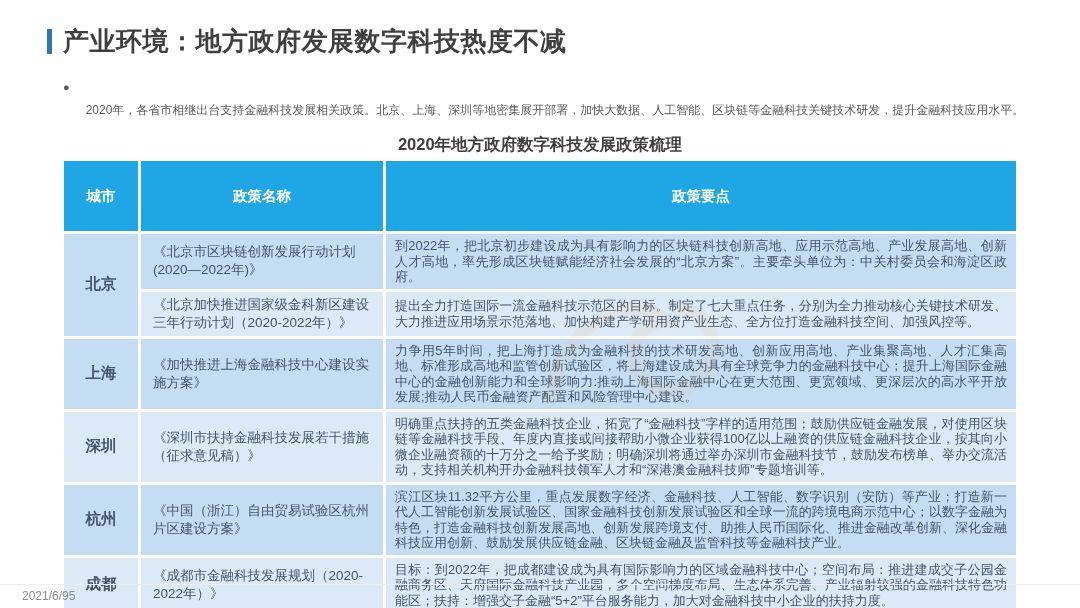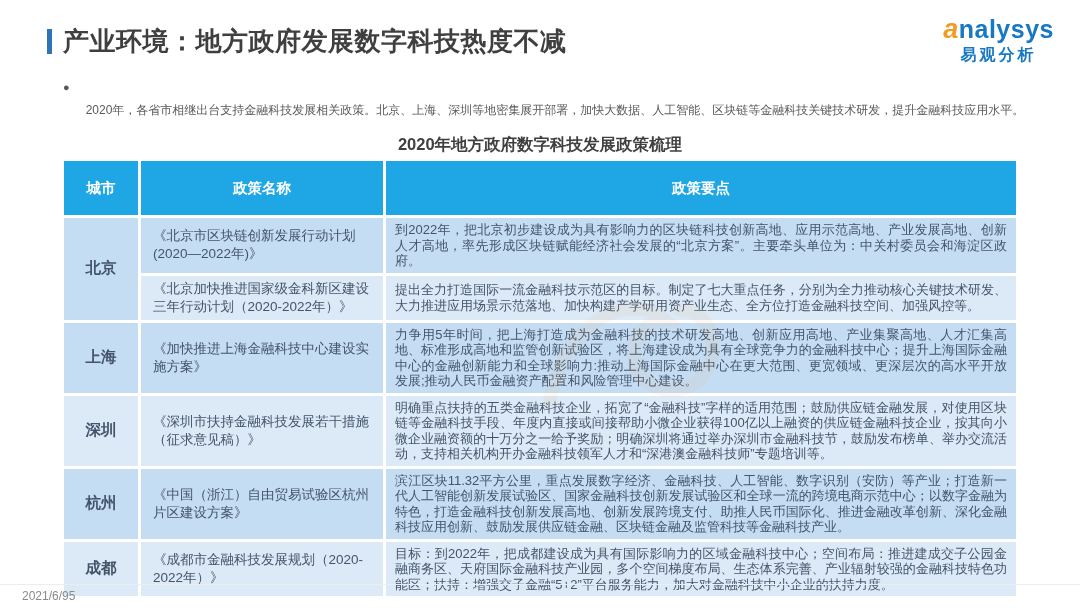--- a/index.html
+++ b/index.html
@@ -22,21 +22,21 @@
   
   .table-title{margin:9px 0 0;text-align:center;font-size:16.5px;font-weight:bold;color:#3f3f3f;}
   table.policy-table{
     width:958px;margin:2px auto 0;border-collapse:separate;border-spacing:3px;
     table-layout:fixed;
   }
   .policy-table col.c-city{width:74px;}
   .policy-table col.c-policy{width:242px;}
   .policy-table th{
     background:#1fa6e4;color:#ffffff;font-size:14.5px;font-weight:bold;
-    height:30px;padding:12px 4px;
+    height:30px;padding:20px 4px;
   }
   .policy-table td{vertical-align:middle;color:#44546a;}
   .row-dark{background:#c5ddf3;}
   .row-light{background:#dce9f7;}
   .city-cell{font-size:15.5px;font-weight:bold;text-align:center;}
   .policy-cell{font-size:13.5px;line-height:18px;padding:4px 12px;}
   .points-cell{font-size:13px;line-height:15.5px;padding:4px 9px;text-align:justify;}
   
   .watermark{position:absolute;left:530px;top:280px;opacity:0.06;pointer-events:none;}
   
@@ -50,24 +50,20 @@
 </head>
 <body>
 
 <div class="slide">
 
   <div class="title-row">
     <div class="accent-bar"></div>
     <div class="page-title">产业环境：地方政府发展数字科技热度不减</div>
   </div>
 
-  <div class="logo">
-    <div class="logo-top"><span class="logo-a">a</span><span>nalysys</span></div>
-    <div class="logo-cn">易观分析</div>
-  </div>
 
   <div class="bullet-item">
     <span class="bullet-marker">●</span>
     <span class="bullet-text">2020年，各省市相继出台支持金融科技发展相关政策。北京、上海、深圳等地密集展开部署，加快大数据、人工智能、区块链等金融科技关键技术研发，提升金融科技应用水平。</span>
   </div>
 
   <div class="table-title">2020年地方政府数字科技发展政策梳理</div>
 
   <table class="policy-table">
     <colgroup>

